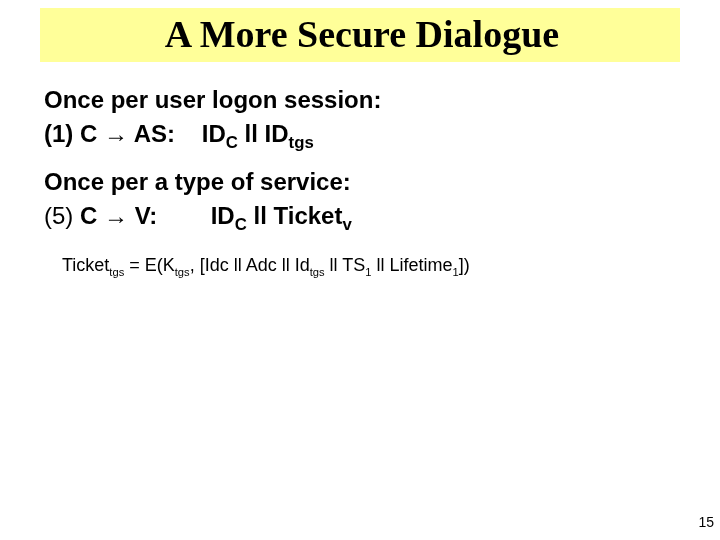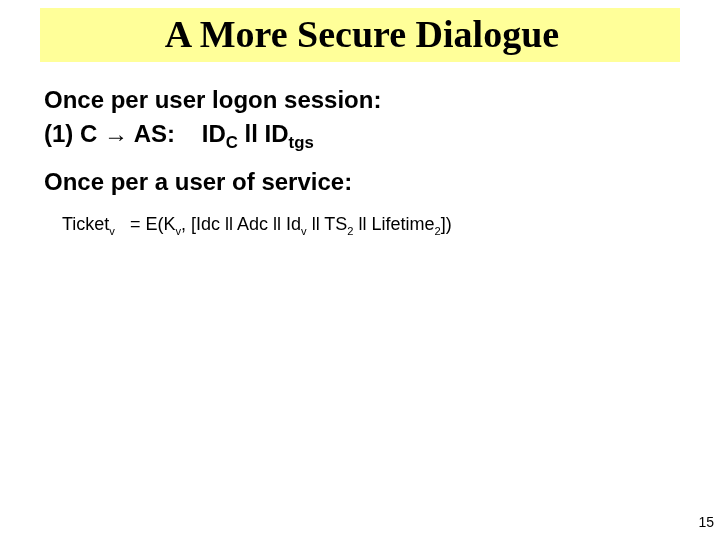--- a/index.html
+++ b/index.html
@@ -31,28 +31,31 @@
 
   <div class="body">
 
     <div class="section-label first">Once per user logon session:</div>
 
     <div class="line">
       <span class="bold">(1) </span><span class="bold">C </span><span class="bold arrow">→</span><span class="bold"> AS:</span><span style="white-space:pre">    </span><span class="bold">ID</span><span class="bold sub">C</span><span class="bold"> ll ID</span><span class="bold sub">tgs</span><span class="bold"></span>
     </div>
 
 
-    <div class="section-label">Once per a user of service:</div>
+    <div class="section-label">Once per a type of service:</div>
 
 
 
 
+    <div class="line">
+      <span class="num">(5) </span><span class="bold">C </span><span class="bold arrow">→</span><span class="bold"> V:</span><span style="white-space:pre">        </span><span class="bold">ID</span><span class="bold sub">C</span><span class="bold"> ll Ticket</span><span class="bold sub">v</span><span class="bold"></span>
+    </div>
 
     <div class="footer">
       <div class="footer-line">
-        <span>Ticket</span><span class="subsm">v</span><span style="white-space:pre">   = E(K</span><span class="subsm">v</span><span>, [Idc ll Adc ll Id</span><span class="subsm">v</span><span> ll TS</span><span class="subsm">2</span><span> ll Lifetime</span><span class="subsm">2</span><span>])</span>
+        <span>Ticket</span><span class="subsm">tgs</span><span style="white-space:pre"> = E(K</span><span class="subsm">tgs</span><span>, [Idc ll Adc ll Id</span><span class="subsm">tgs</span><span> ll TS</span><span class="subsm">1</span><span> ll Lifetime</span><span class="subsm">1</span><span>])</span>
       </div>
     </div>
 
   </div>
 
   <div class="page-num">15</div>
 </div>
 
 </body></html>

